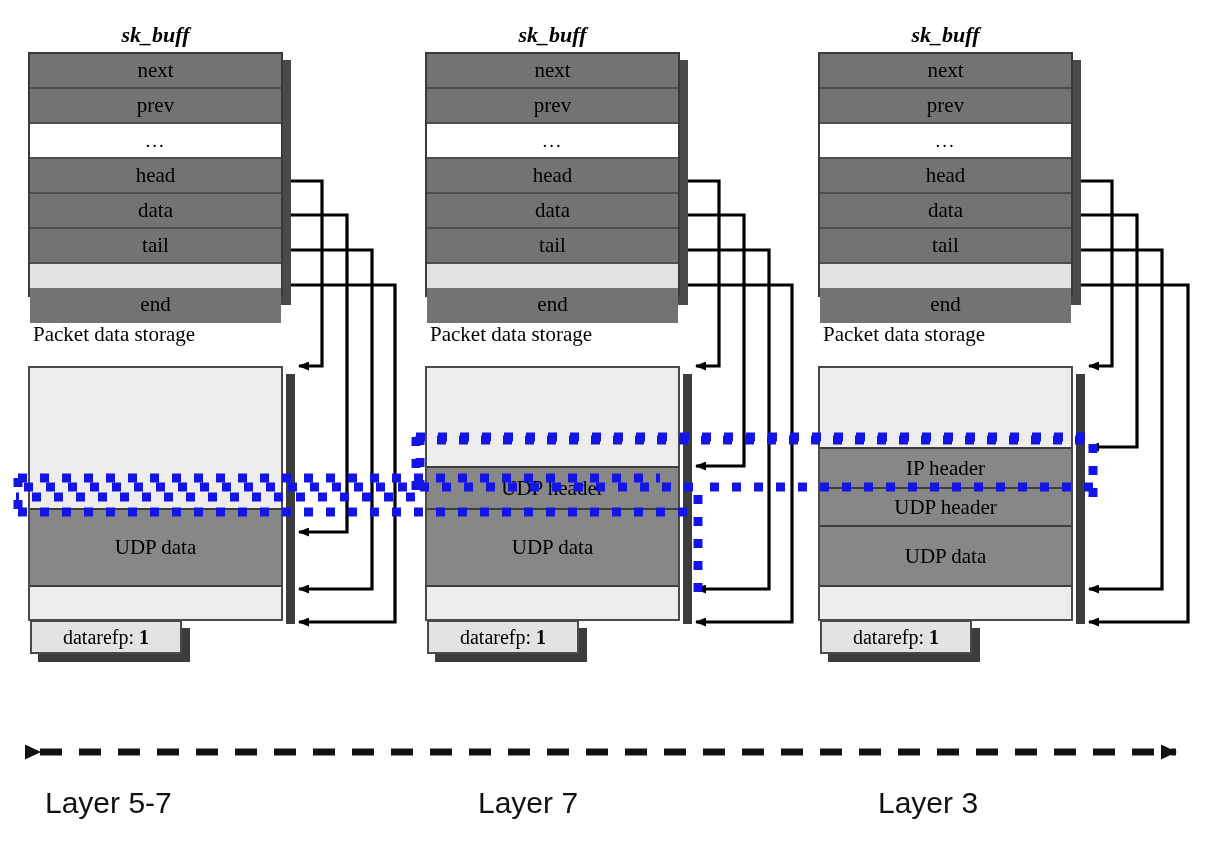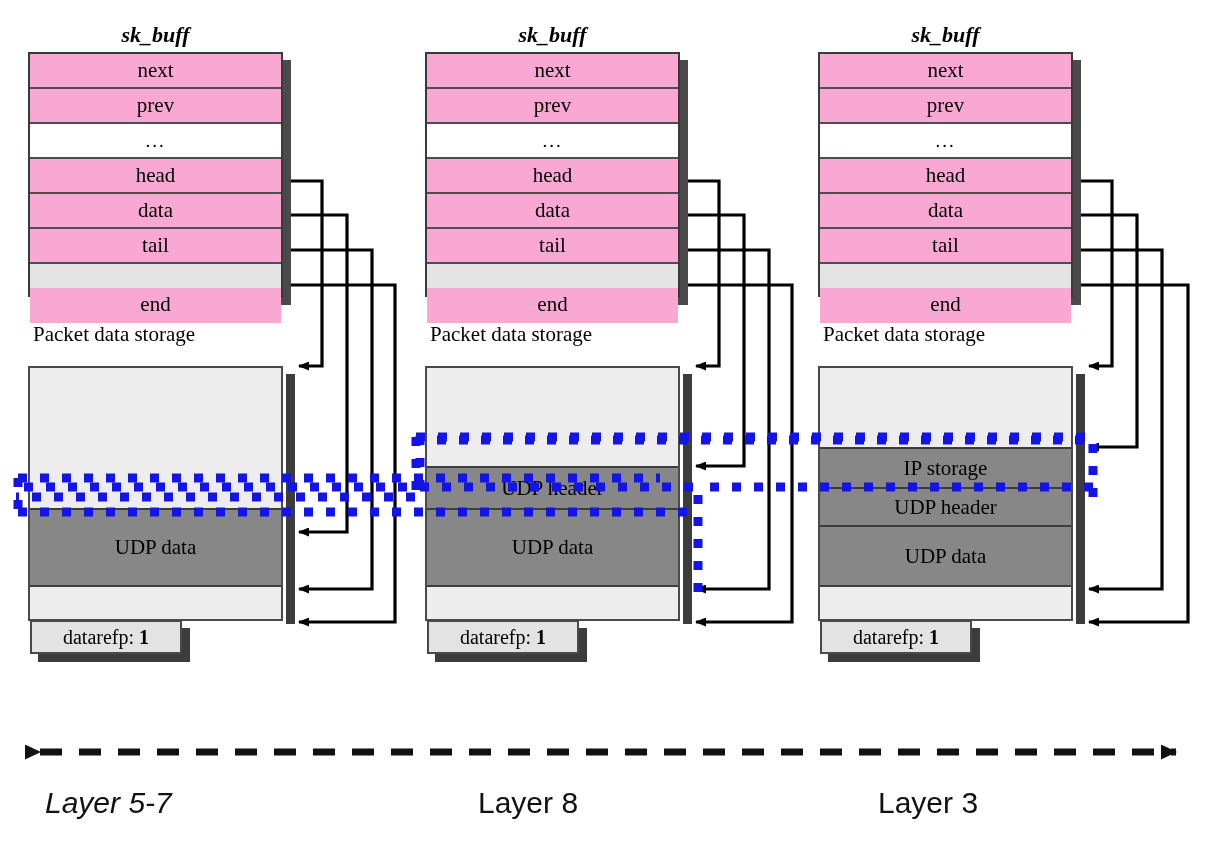--- a/index.html
+++ b/index.html
@@ -9,21 +9,21 @@
   #stage{position:absolute;left:0;top:0;width:1214px;height:856px;padding-left:47px;}
 
   
   .skb-title{position:absolute;font-family:"Liberation Serif",serif;
      font-style:italic;font-weight:bold;font-size:22px;color:#000;
      text-align:center;width:255px;}
   .skb-shadow{position:absolute;background:#4a4a4a;}
   .skb-box{position:absolute;width:255px;border:2px solid #3a3a3a;
      box-sizing:border-box;background:#e3e3e3;}
   .skb-row{height:35px;line-height:33px;text-align:center;font-size:21px;
-     color:#000;border-bottom:2px solid #4d4d4d;background:#f9a8d4;
+     color:#000;border-bottom:2px solid #4d4d4d;background:#737373;
      box-sizing:border-box;}
   .skb-row.last{border-bottom:none;margin-top:24px;}
   .skb-row.blank{background:#ffffff;}
   .dots{letter-spacing:2px;font-size:19px;}
 
   
   .pds-label{position:absolute;font-size:21px;color:#000;white-space:nowrap;}
   .pds-shadow{position:absolute;background:#3c3c3c;}
   .pds-box{position:absolute;width:255px;border:2px solid #4a4a4a;
      box-sizing:border-box;background:#ededed;}
@@ -107,21 +107,21 @@
     <div class="skb-row">head</div>
     <div class="skb-row">data</div>
     <div class="skb-row">tail</div>
     <div class="skb-row last">end</div>
   </div>
 
   <div class="pds-label" style="left:823px;top:322px;">Packet data storage</div>
   <div class="pds-shadow" style="left:1076px;top:374px;width:9px;height:250px;"></div>
   <div class="pds-box" style="left:818px;top:366px;height:255px;">
     <div class="seg free" style="height:79px;"></div>
-    <div class="seg filled" style="height:40px;line-height:38px;">IP storage</div>
+    <div class="seg filled" style="height:40px;line-height:38px;">IP header</div>
     <div class="seg filled" style="height:38px;line-height:36px;">UDP header</div>
     <div class="seg filled" style="height:60px;line-height:58px;">UDP data</div>
     <div class="seg tailpad" style="height:34px;"></div>
   </div>
   <div class="dref-shadow" style="left:828px;top:628px;width:152px;height:34px;"></div>
   <div class="dref" style="left:820px;top:620px;width:152px;height:34px;"><span>datarefp:</span>
        <b>1</b></div>
 
   <svg viewBox="0 0 1214 856">
     <defs>
@@ -167,17 +167,17 @@
 
       <path d="M416,437 L416,497"></path>
       <path d="M416,437 L1093,437"></path>
     </g>
 
     <g>
       <line x1="40" y1="752" x2="1176" y2="752" stroke="#111" stroke-width="7" stroke-dasharray="22 17" marker-start="url(#ahL)" marker-end="url(#ahL)"></line>
     </g>
   </svg>
 
-  <div class="layer-label" style="left:45px;top:786px;font-style:italic;">Layer 5-7</div>
-  <div class="layer-label" style="left:478px;top:786px;">Layer 8</div>
+  <div class="layer-label" style="left:45px;top:786px;">Layer 5-7</div>
+  <div class="layer-label" style="left:478px;top:786px;">Layer 7</div>
   <div class="layer-label" style="left:860px;top:786px;margin-left:18px;">Layer 3</div>
 
 </div>
 
 </body></html>

